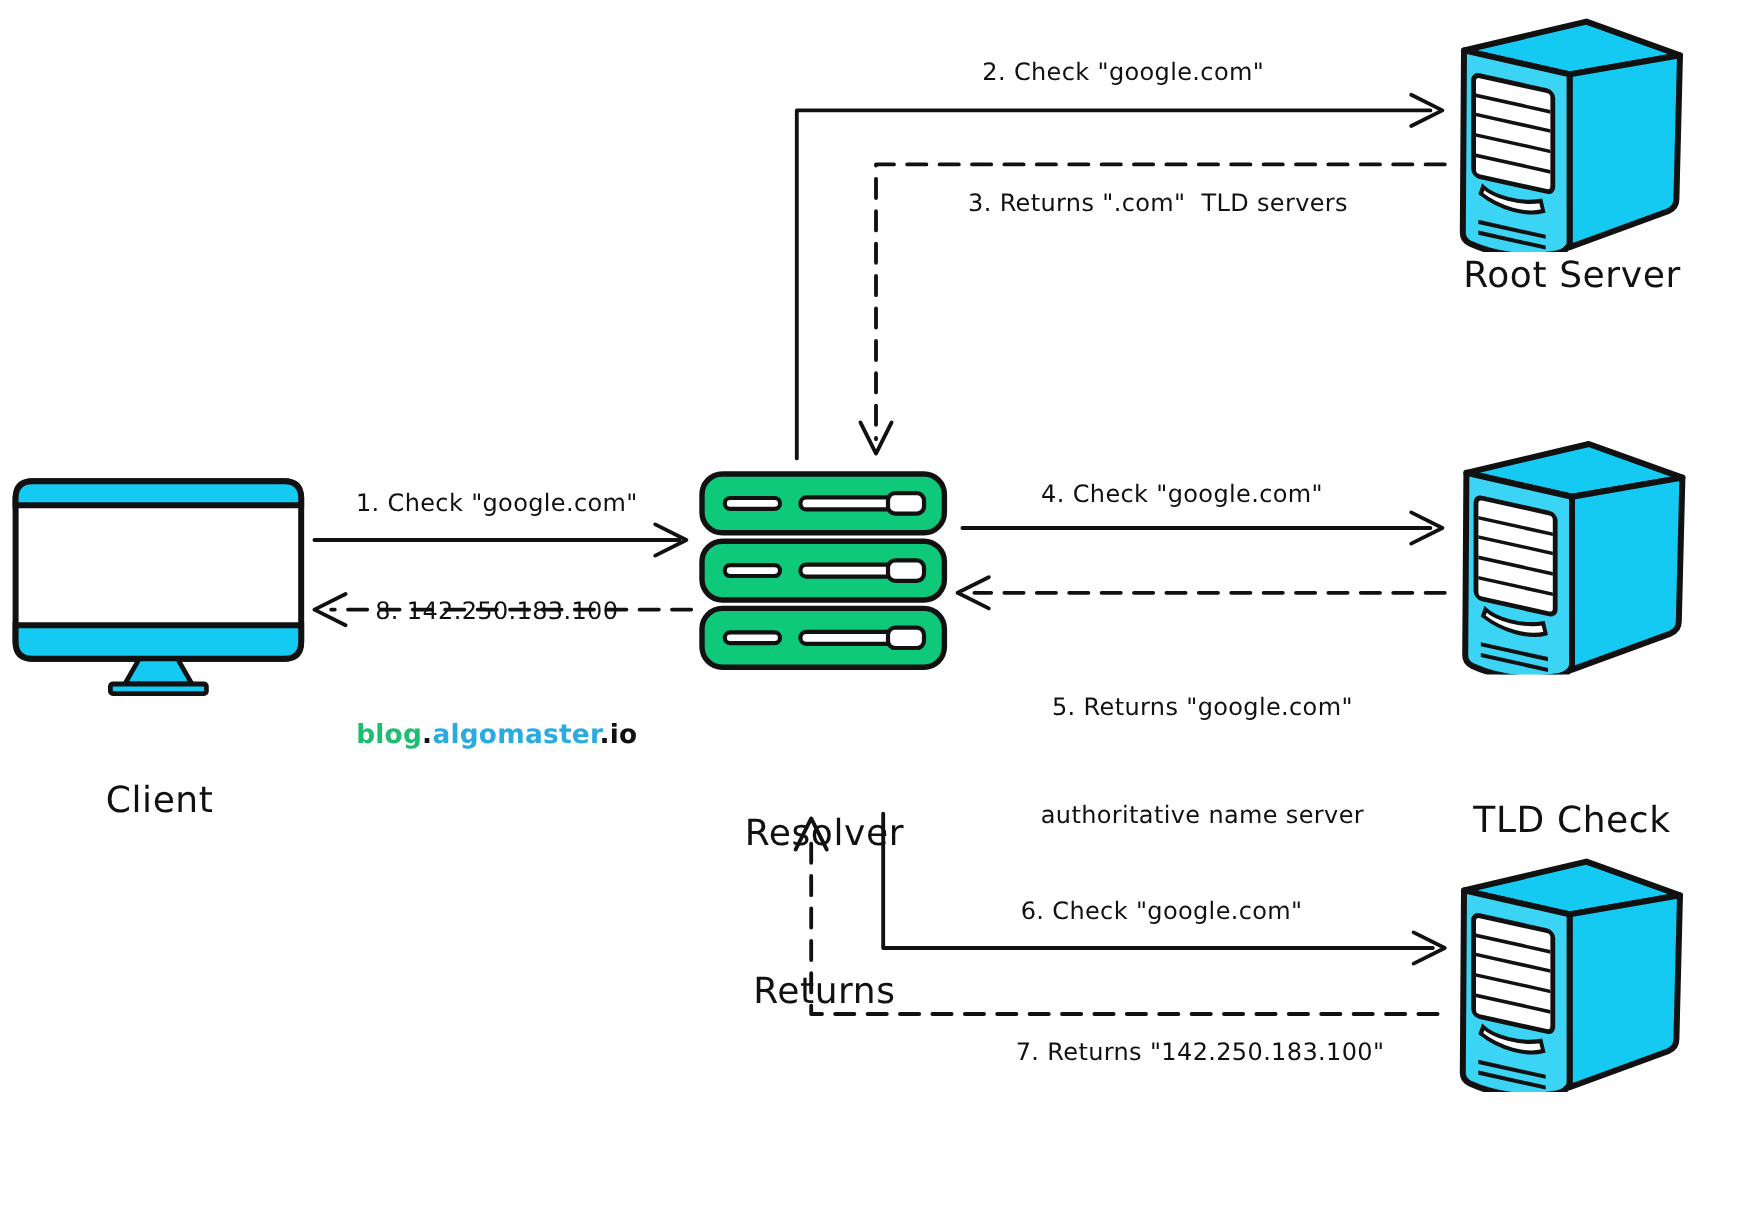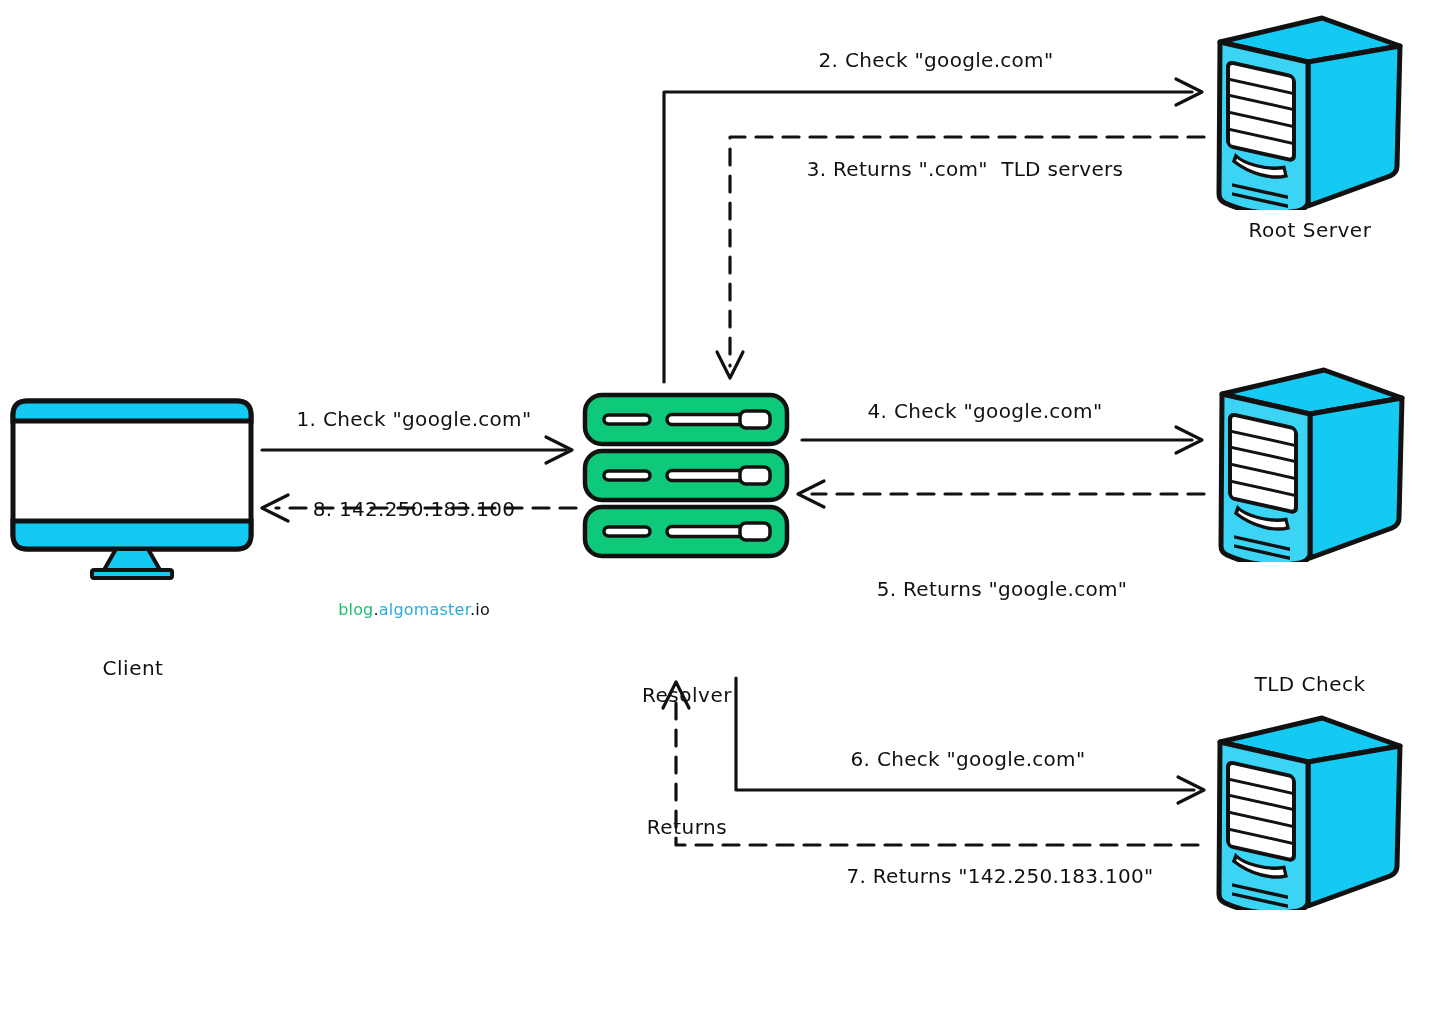--- a/index.html
+++ b/index.html
@@ -34,29 +34,29 @@
     text-align:center;
     font-size:20px;
     letter-spacing:0.3px;
   }
   .lbl.two-line{line-height:30px;}
   .node-label{
     position:absolute;
     transform:translateX(-50%);
     white-space:pre;
     text-align:center;
-    font-size:20px;
+    font-size:30px;
     line-height:44px;
     letter-spacing:0.5px;
   }
   .brand{
     position:absolute;
     transform:translateX(-50%);
-    font-size:16px;
-    font-weight:normal;
+    font-size:22px;
+    font-weight:bold;
     letter-spacing:0.2px;
     white-space:pre;
   }
   .brand .g{color:var(--brand-green);}
   .brand .b{color:var(--brand-blue);}
   .brand .k{color:var(--outline);}
 </style>
 </head>
 <body>
 
@@ -212,19 +212,20 @@
     
   </div>
 
   <div class="lbl" style="left:414px;top:407px">1. Check "google.com"</div>
   <div class="lbl" style="left:414px;top:497px">8. 142.250.183.100</div>
   <div class="lbl" style="left:936px;top:48px">2. Check "google.com"</div>
   <div class="lbl" style="left:965px;top:157px">3. Returns ".com"  TLD servers</div>
   <div class="lbl" style="left:985px;top:399px">4. Check "google.com"</div>
   <div class="lbl two-line" style="left:1002px;top:514px">
     <div>5. Returns "google.com"</div>
+    <div>authoritative name server</div>
   </div>
   <div class="lbl" style="left:968px;top:747px">6. Check "google.com"</div>
   <div class="lbl" style="left:1000px;top:864px">7. Returns "142.250.183.100"</div>
 
   <div class="brand" style="left:414px;top:600px"><span class="g">blog</span><span class="k">.</span><span class="b">algomaster</span><span class="k">.io</span></div>
 
 </div>
 
 </body></html>

